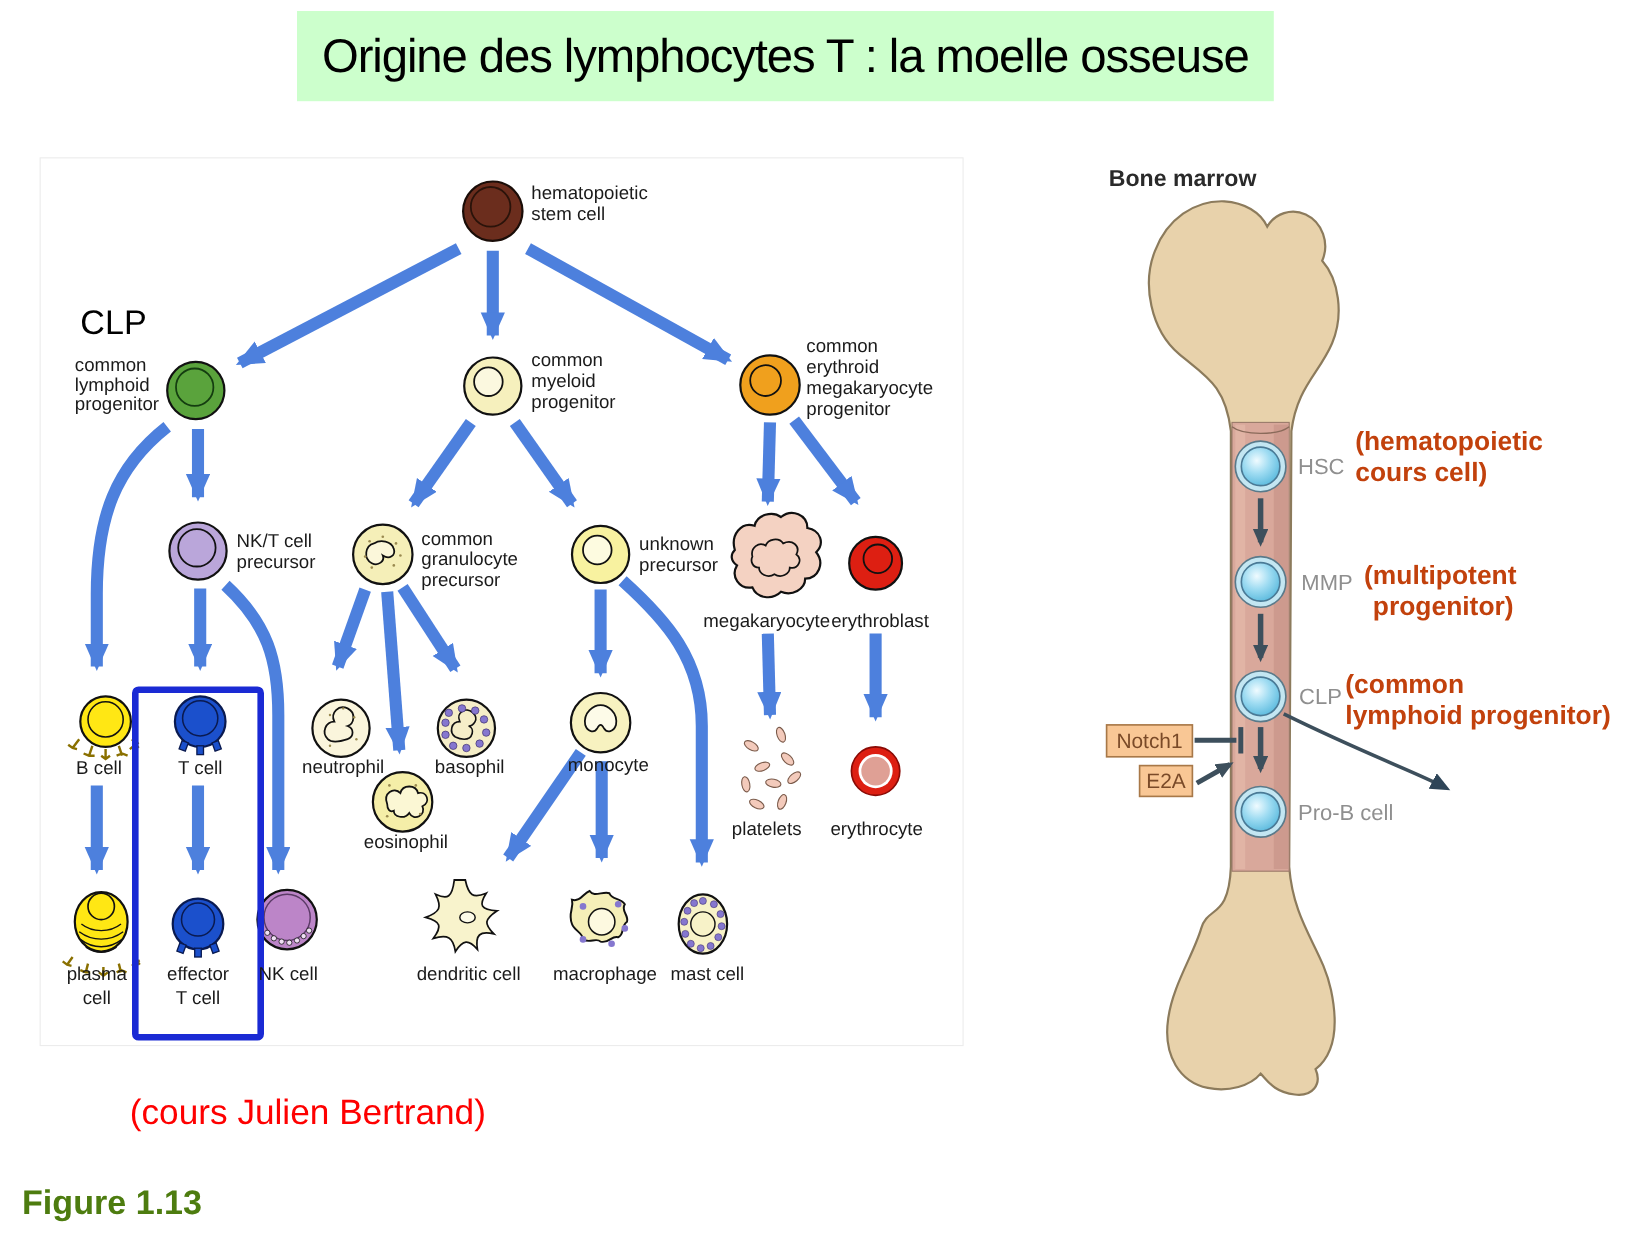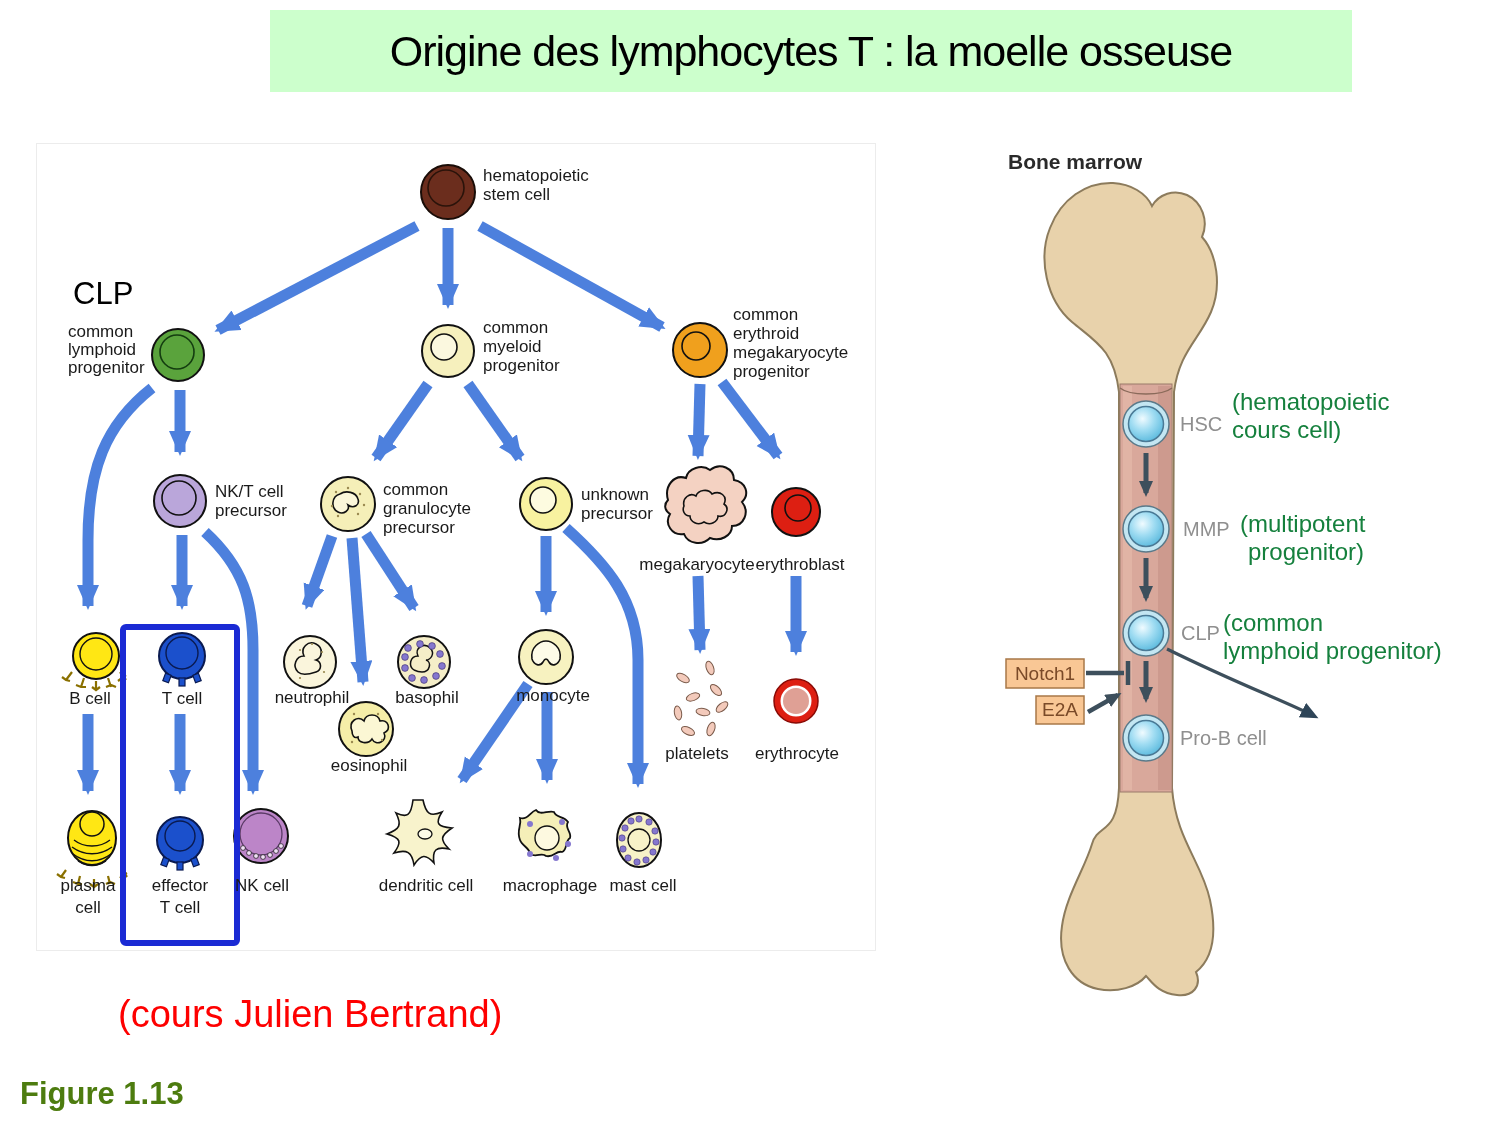--- a/index.html
+++ b/index.html
@@ -1,27 +1,27 @@
 <!DOCTYPE html>
 <html><head>
 <meta charset="utf-8">
 <style>
   html,body{margin:0;padding:0;background:#fff;}
   #slide{position:relative;width:1500px;height:1125px;background:#ffffff;overflow:hidden;
          font-family:"Liberation Sans", sans-serif;}
-  .titlebar{position:absolute;left:270px;top:10px;width:1082px;height:82px;background:#ccffcc;
+  .titlebar{position:absolute;left:270px;top:10px;width:888px;height:82px;background:#ccffcc;
             display:flex;align-items:center;justify-content:center;font-size:43px;color:#000;
             letter-spacing:-1px;white-space:nowrap;}
   .fig-frame{position:absolute;left:36px;top:143px;width:838px;height:806px;border:1px solid #ececec;}
   svg{position:absolute;}
   #tree-svg{left:30px;top:140px;}
   #bone-svg{left:990px;top:140px;}
-  .annot{position:absolute;font-size:24px;color:#15803d;line-height:28px;white-space:nowrap;}
+  .annot{position:absolute;font-size:24px;color:#c2410c;line-height:28px;white-space:nowrap;font-weight:bold;}
   .clp-overlay{position:absolute;left:73px;top:276px;font-size:31px;color:#000;}
-  .credit{position:absolute;left:118px;top:993px;font-size:38px;color:#fe0000;white-space:nowrap;}
+  .credit{position:absolute;left:118px;top:993px;font-size:32px;color:#fe0000;white-space:nowrap;}
   .figlabel{position:absolute;left:20px;top:1076px;font-size:31px;font-weight:bold;color:#4d7c0f;}
   .citation{position:absolute;left:1120px;top:1062px;font-size:22px;color:#8c8c8c;line-height:27px;}
   text{font-family:"Liberation Sans", sans-serif;}
   .cl{font-size:17px;fill:#1a1a1a;}
   .bl{font-size:20px;fill:#8f8f8f;}
   .nb{font-size:19px;fill:#7a4a28;}
 </style>
 </head>
 <body>
 

